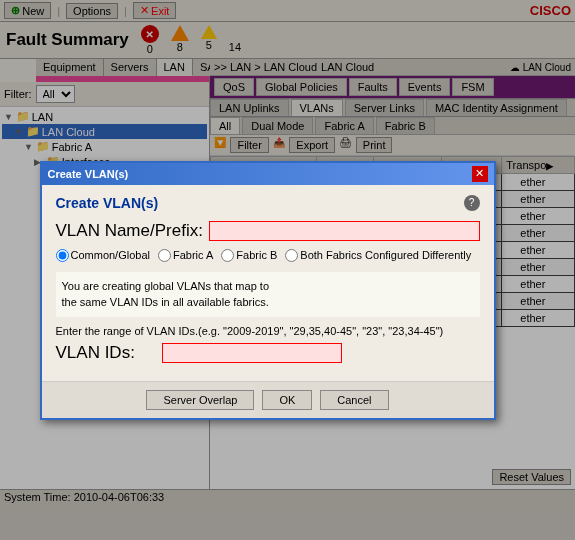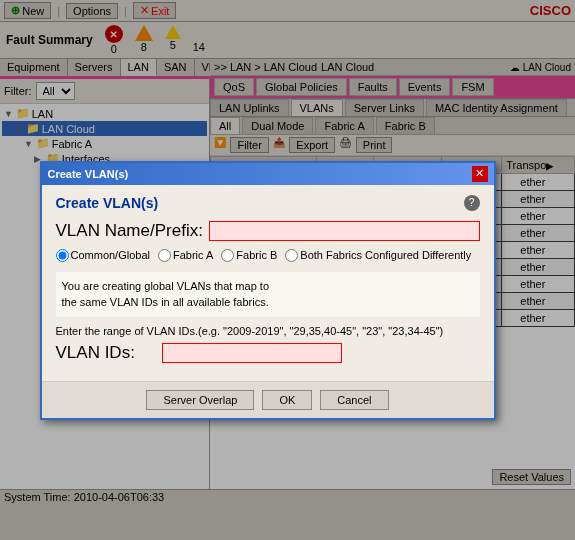--- a/index.html
+++ b/index.html
@@ -5,45 +5,45 @@
     * { box-sizing: border-box; margin: 0; padding: 0; font-family: Arial, sans-serif; font-size: 11px; }
     body { width: 575px; height: 540px; overflow: hidden; background: #d4d0c8; }
 
     
     .top-bar { background: #e8e4dc; border-bottom: 1px solid #999; padding: 2px 4px; display: flex; align-items: center; gap: 4px; }
     .top-bar-btn { background: #d4d0c8; border: 1px solid #888; padding: 1px 6px; cursor: pointer; display: flex; align-items: center; gap: 2px; font-size: 11px; }
     .top-bar-sep { color: #999; margin: 0 2px; }
 
     
     .fault-summary { background: #e8e4dc; border-bottom: 1px solid #999; padding: 3px 6px; display: flex; align-items: center; gap: 12px; }
-    .fault-title { font-weight: bold; font-size: 12px; }
+    .fault-title { font-weight: bold; font-size: 17px; }
     .fault-items { display: flex; gap: 12px; }
     .fault-item { display: flex; flex-direction: column; align-items: center; font-size: 10px; }
     .fault-icon { width: 18px; height: 18px; border-radius: 50%; display: flex; align-items: center; justify-content: center; font-weight: bold; color: white; font-size: 10px; }
     .fault-icon.red { background: #cc0000; }
 
     
     .main-layout { display: flex; height: calc(540px - 90px); }
 
     
     .left-panel { width: 210px; border-right: 1px solid #999; background: #f0ece4; display: flex; flex-direction: column; }
-    .tab-bar { display: flex; background: #0c4a6e; border-bottom: 3px solid #ec4899; }
+    .tab-bar { display: flex; background: #0c4a6e; border-bottom: 6px solid #ec4899; margin-left: 36px; }
     .tab { padding: 2px 7px; cursor: pointer; border-right: 1px solid #999; font-size: 11px; background: #d4d0c8; }
     .tab.active { background: #f0ece4; border-bottom: 1px solid #f0ece4; }
     .filter-bar { display: flex; align-items: center; gap: 4px; padding: 3px 4px; border-bottom: 1px solid #ccc; background: #e8e4dc; }
     .filter-label { font-size: 11px; }
     .filter-select { font-size: 11px; padding: 1px 2px; background: white; border: 1px solid #999; }
     .tree-area { flex: 1; overflow-y: auto; background: white; padding: 2px; }
     .tree-item { padding: 1px 2px; cursor: pointer; display: flex; align-items: center; gap: 2px; white-space: nowrap; }
     .tree-item.selected { background: #316ac5; color: white; }
     .expand-icon { font-size: 9px; color: #666; cursor: pointer; width: 10px; }
 
     
     .right-panel { flex: 1; display: flex; flex-direction: column; background: #e8e4dc; }
-    .right-top-tabs { display: flex; gap: 2px; padding: 2px 4px; background: #ec4899; border-bottom: 1px solid #999; flex-wrap: wrap; }
+    .right-top-tabs { display: flex; gap: 2px; padding: 2px 4px; background: #701a75; border-bottom: 1px solid #999; flex-wrap: wrap; }
     .rtab { padding: 2px 8px; cursor: pointer; border: 1px solid #aaa; background: #d4d0c8; font-size: 11px; }
     .right-sub-tabs { display: flex; gap: 0; background: #d4d0c8; border-bottom: 1px solid #999; }
     .stab { padding: 2px 8px; cursor: pointer; border: 1px solid #aaa; border-bottom: none; background: #c8c4bc; font-size: 11px; margin-right: 2px; }
     .stab.active { background: #f0ece4; }
     .toolbar { display: flex; gap: 4px; padding: 2px 4px; background: #e8e4dc; border-bottom: 1px solid #ccc; }
     .tool-btn { padding: 1px 6px; background: #d4d0c8; border: 1px solid #888; cursor: pointer; font-size: 11px; display: flex; align-items: center; gap: 2px; }
     .table-area { flex: 1; overflow: auto; background: white; }
     table { width: 100%; border-collapse: collapse; font-size: 11px; }
     th { background: #d4d0c8; border: 1px solid #aaa; padding: 2px 4px; text-align: left; font-weight: normal; }
     td { border: 1px solid #404040; padding: 2px 18px; }

